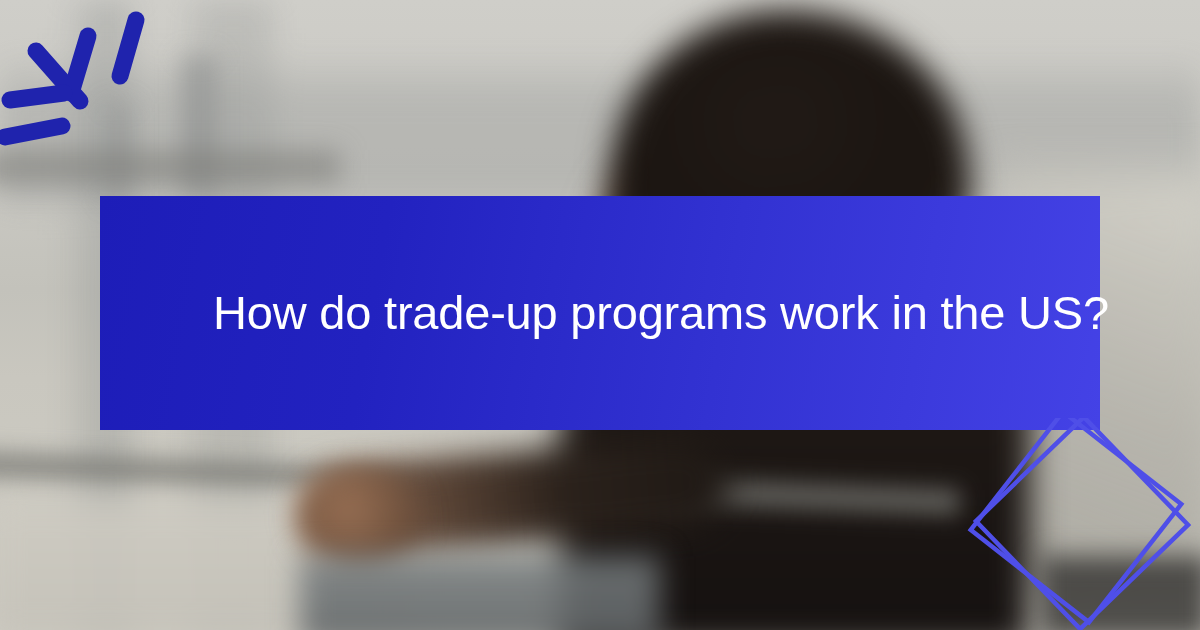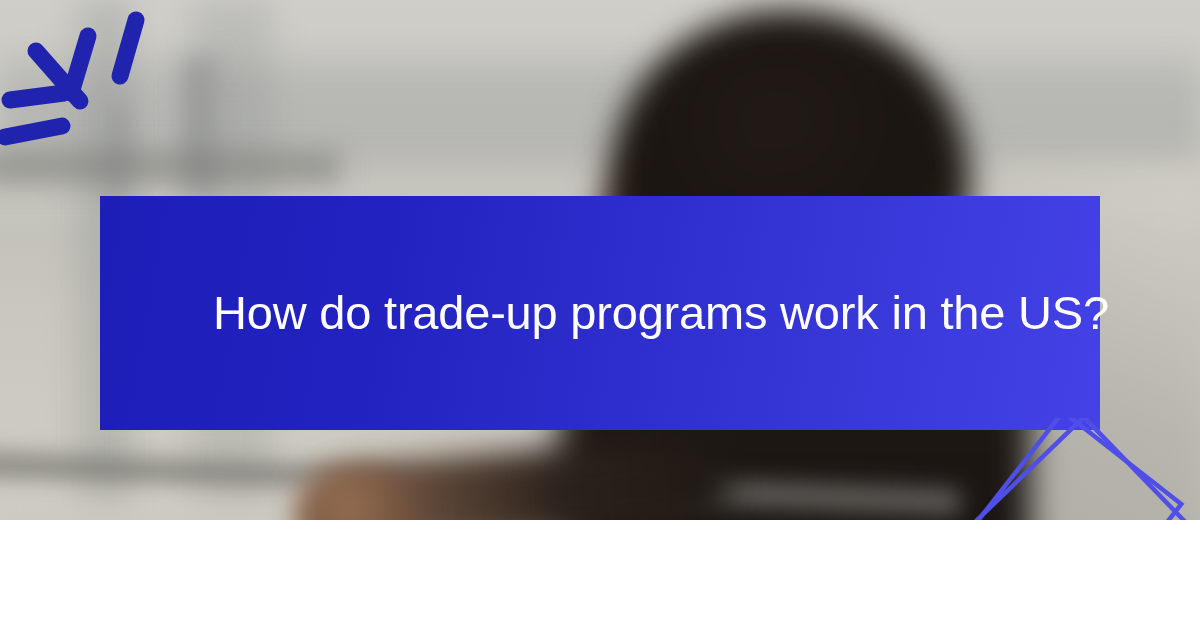--- a/index.html
+++ b/index.html
@@ -8,21 +8,21 @@
     padding: 0;
     background: #ffffff;
   }
   body {
     font-family: "Liberation Sans", sans-serif;
   }
 
   .canvas {
     position: relative;
     width: 1200px;
-    height: 520px;
+    height: 630px;
     overflow: hidden;
     background: #3b82f6;
   }
 
   
   .photo {
     position: absolute;
     inset: 0;
     overflow: hidden;
   }

